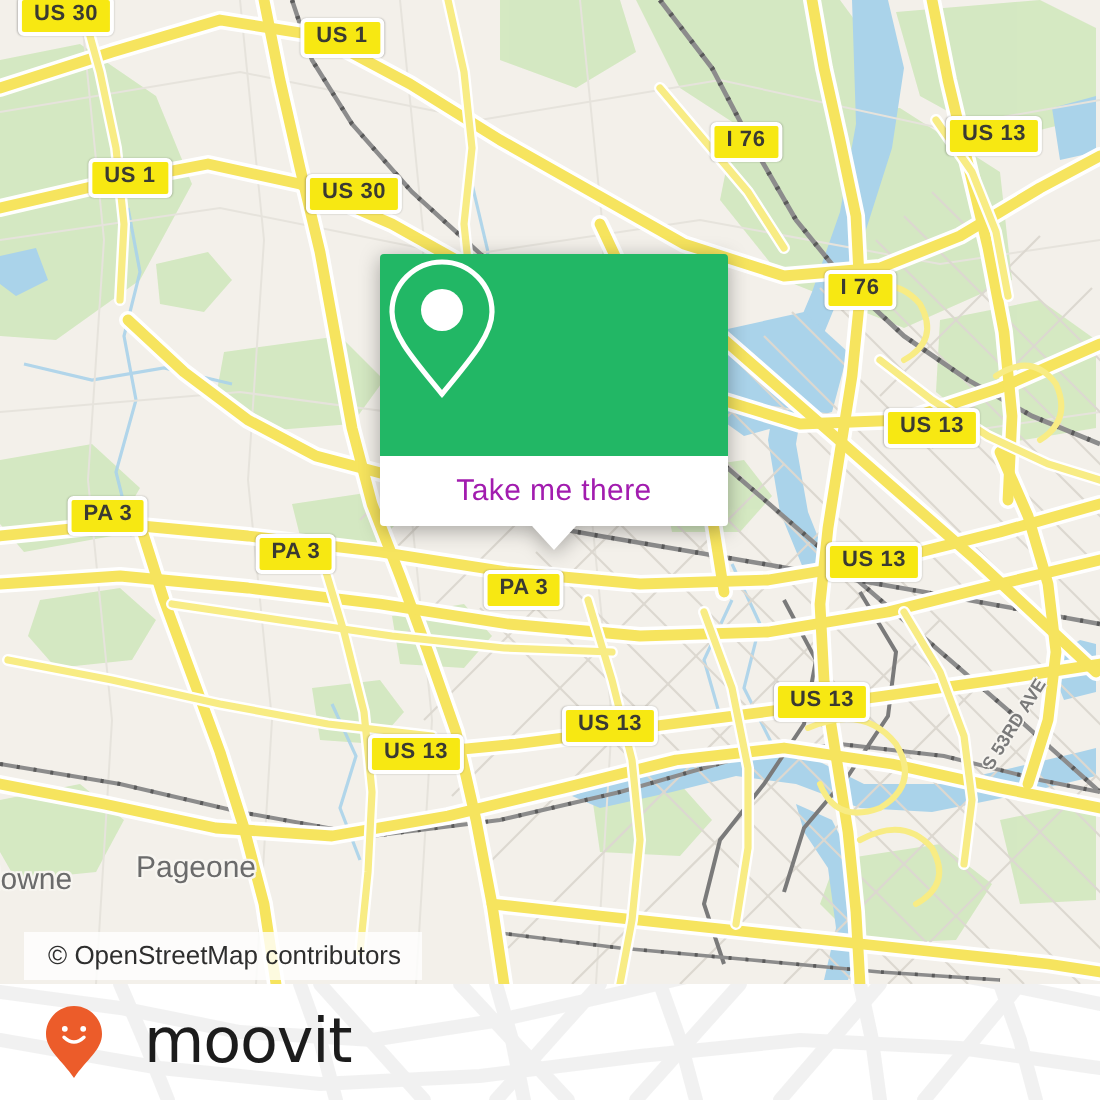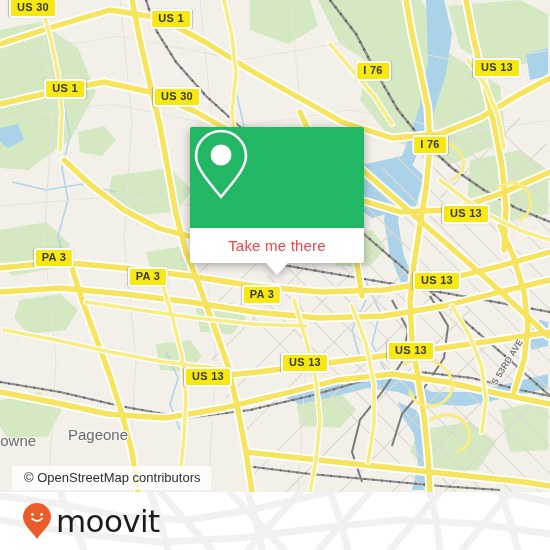--- a/index.html
+++ b/index.html
@@ -63,21 +63,21 @@
     display:flex;align-items:center;justify-content:center;
     border-radius:2px 2px 0 0;
   }
   #callout-white{
     height:35px;background:#ffffff;
     display:flex;align-items:center;justify-content:center;
     border-radius:0 0 2px 2px;
     position:relative;
   }
   #callout-label{
-    font-size:15px;color:#ef4444;letter-spacing:.2px;
+    font-size:15px;color:#a21caf;letter-spacing:.2px;
   }
   #callout-tail{
     position:absolute;left:50%;top:100%;margin-left:-11px;
     width:0;height:0;
     border-left:11px solid transparent;
     border-right:11px solid transparent;
     border-top:12px solid #ffffff;
   }
 
   
@@ -100,21 +100,21 @@
     opacity:.13;
   }
   #footer-inner{
     position:relative;width:100%;height:100%;
     display:flex;align-items:center;justify-content:space-between;
     padding:0 18px 0 22px;box-sizing:border-box;
   }
   #footer-title{
     font-size:16px;color:#2f2f2f;letter-spacing:.1px;white-space:nowrap;
   }
-  #logo{display:flex;align-items:center;gap:4px;}
+  #logo{display:flex;align-items:center;gap:20px;}
   #logo-text{
     font-size:31px;color:#1c1c1c;letter-spacing:-.6px;line-height:31px;
     font-family:"DejaVu Sans","Liberation Sans",sans-serif;
   }
 </style>
 </head>
 <body>
 
 <div id="app">
 

